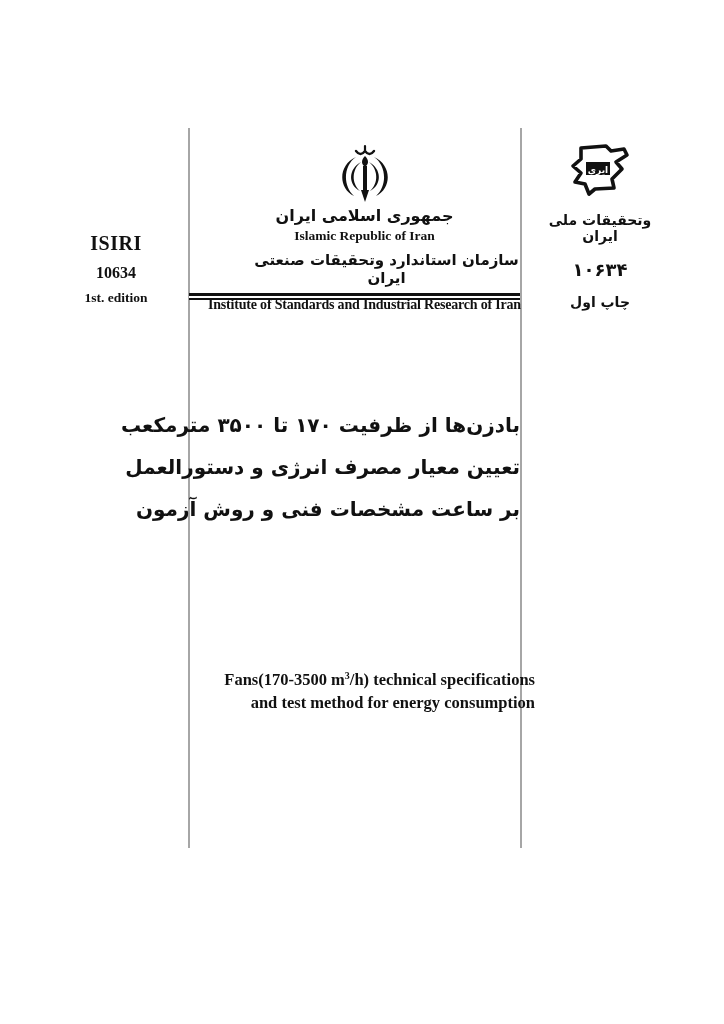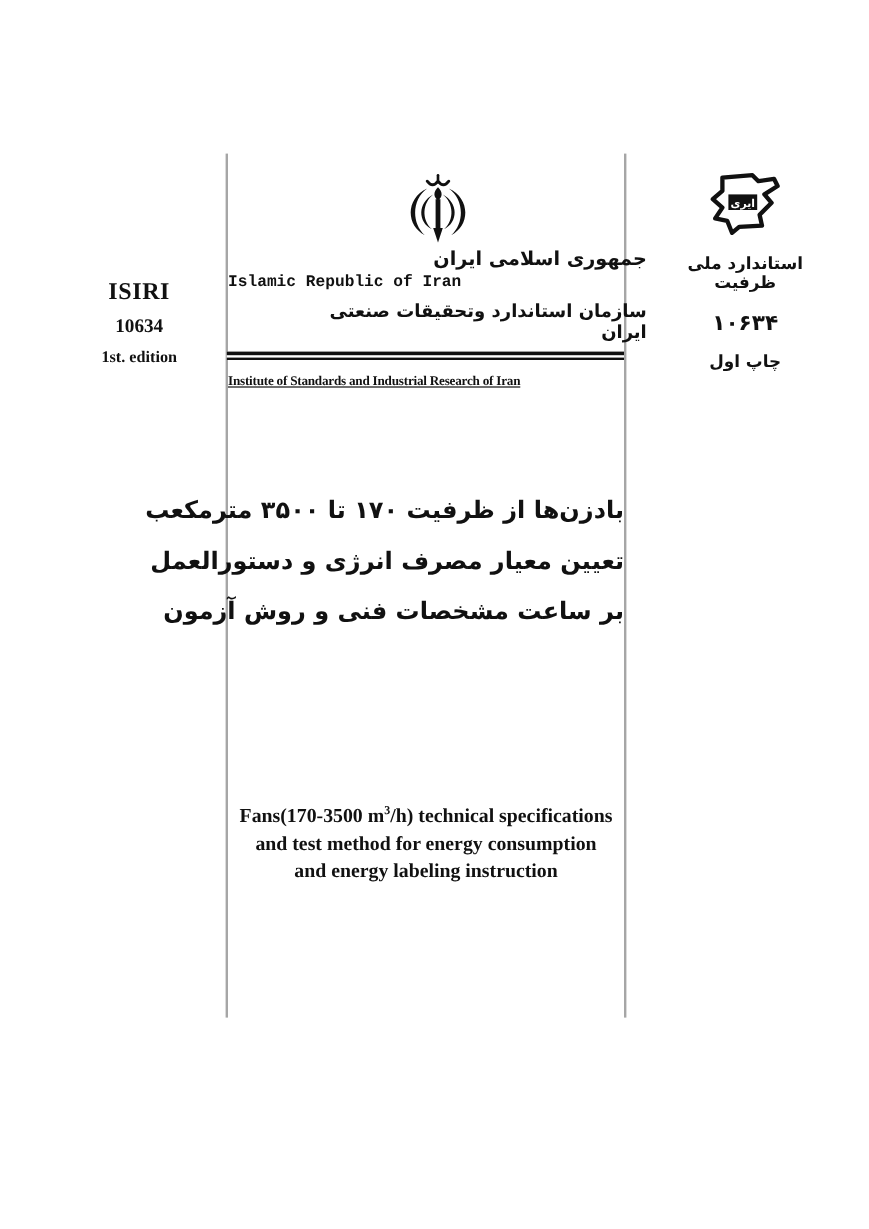--- a/index.html
+++ b/index.html
@@ -39,63 +39,62 @@
   .left-block .abbr    { font-size: 20px; letter-spacing: 0.5px; }
   .left-block .num     { font-size: 16px; margin-top: 9px; }
   .left-block .edition { font-size: 13.5px; margin-top: 8px; }
 
   
   .center-block {
     position: absolute;
     left: 190px;
     top: 144px;
     width: 349px;
+    text-align: center;
   }
   .center-block .emblem { display: block; margin: 0 auto; }
   .fa-text {
     font-family: "DejaVu Sans", sans-serif;
     font-weight: bold;
     direction: rtl;
   }
   .center-block .country-fa { font-size: 16px; margin-top: 2px; }
   .center-block .country-en {
-    font-family: Liberation Mono, monospace;
+    font-family: Liberation Serif, serif;
     font-weight: bold;
     font-size: 13.5px;
     margin-top: 3px;
   }
   .center-block .org-fa { font-size: 15px; margin-top: 7px; padding-left: 44px; }
   .center-block .org-en {
     font-family: "Liberation Serif", serif;
     font-weight: bold;
-    font-size: 11px;
+    font-size: 14px;
     letter-spacing: -0.2px;
-    margin-top: 26px;
+    margin-top: 10px;
     white-space: nowrap;
-    text-decoration: underline;
   }
   .double-rule {
     position: absolute;
     left: 189px;
     top: 293px;
     width: 331px;
     height: 2px;
     background: #ffffff;
     border-top: 3px solid #111111;
     border-bottom: 2px solid #111111;
   }
 
   
   .right-block {
     position: absolute;
     left: 530px;
     top: 142px;
     width: 140px;
     text-align: center;
-    margin-left: 21px;
   }
   .right-block .logo { display: block; margin: 0 auto; }
   .right-block .nat-std { font-size: 14px; margin-top: 14px; }
   .right-block .num-fa  { font-size: 18px; margin-top: 15px; }
   .right-block .ed-fa   { font-size: 14px; margin-top: 14px; }
 
   
   .title-fa {
     position: absolute;
     left: 190px;
@@ -109,21 +108,21 @@
     line-height: 42px;
   }
   .title-fa .line { white-space: nowrap; padding-left: 21px; }
 
   
   .title-en {
     position: absolute;
     left: 175px;
     top: 668px;
     width: 360px;
-    text-align: center;
+    text-align: right;
     font-family: "Liberation Serif", serif;
     font-weight: bold;
     font-size: 16.5px;
     line-height: 23px;
   }
   .title-en .line { white-space: nowrap; }
   .title-en sup { font-size: 10px; line-height: 0; }
 
   svg text {
     font-family: "DejaVu Sans", sans-serif;
@@ -164,30 +163,29 @@
   </div>
 
   <div class="double-rule"></div>
 
   <div class="right-block fa-text">
     <svg class="logo" width="64" height="56" viewBox="0 0 64 56" aria-hidden="true">
       <path d="M13,6 L38,4 L43,9 L56,7 L59,13 L48,20 L54,27 L44,37 L46,46 L27,47 L21,52 L17,42 L7,40 L13,31 L5,24 L13,17 Z" fill="#ffffff" stroke="#111111" stroke-width="3.6" stroke-linejoin="round"></path>
       <rect x="18" y="20" width="24" height="13" fill="#111111"></rect>
       <text x="30" y="30.5" font-size="9" font-weight="bold" fill="#ffffff" text-anchor="middle">ایری</text>
     </svg>
-    <div class="nat-std" dir="rtl">استاندارد ملی ظرفیت</div>
+    <div class="nat-std" dir="rtl">وتحقیقات ملی ایران</div>
     <div class="num-fa" dir="rtl">۱۰۶۳۴</div>
     <div class="ed-fa" dir="rtl">چاپ اول</div>
   </div>
 
   <div class="title-fa" dir="rtl">
     <div class="line">بادزن‌ها از ظرفیت ۱۷۰ تا ۳۵۰۰ مترمکعب</div>
     <div class="line">تعیین معیار مصرف انرژی و دستورالعمل</div>
     <div class="line">بر ساعت مشخصات فنی و روش آزمون</div>
   </div>
 
   <div class="title-en">
     <div class="line"><span>Fans(170-3500 m</span><sup>3</sup><span>/h) technical specifications</span></div>
     <div class="line">and test method for energy consumption</div>
-    <div class="line">and energy labeling instruction</div>
   </div>
 
 </div>
 
 </body></html>

